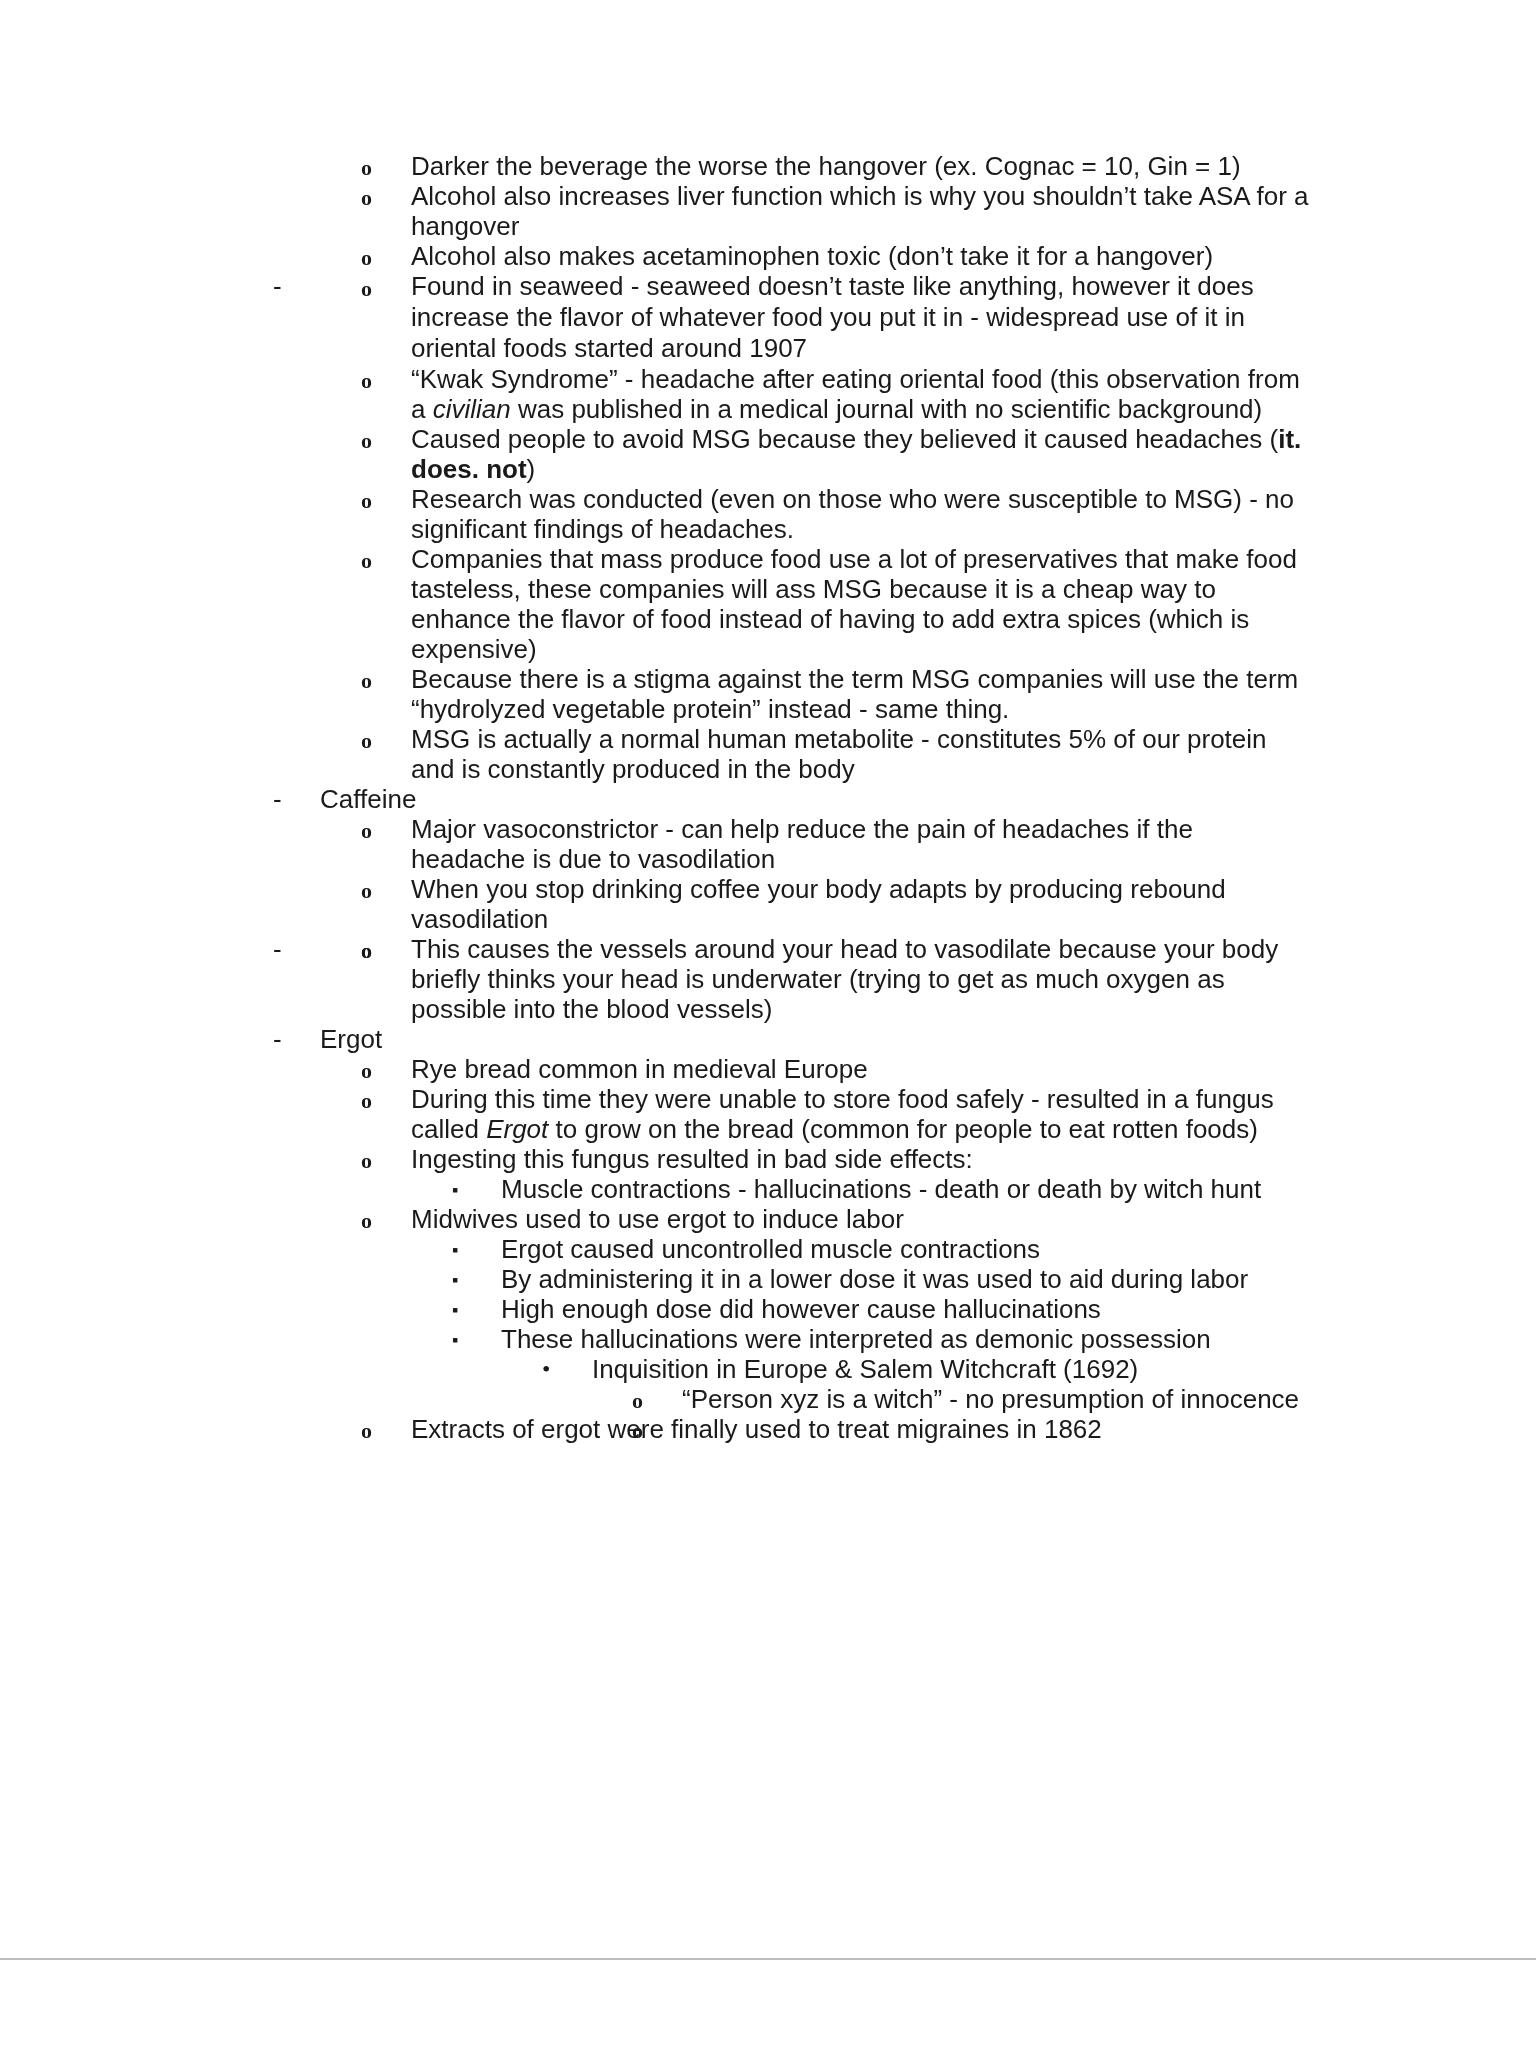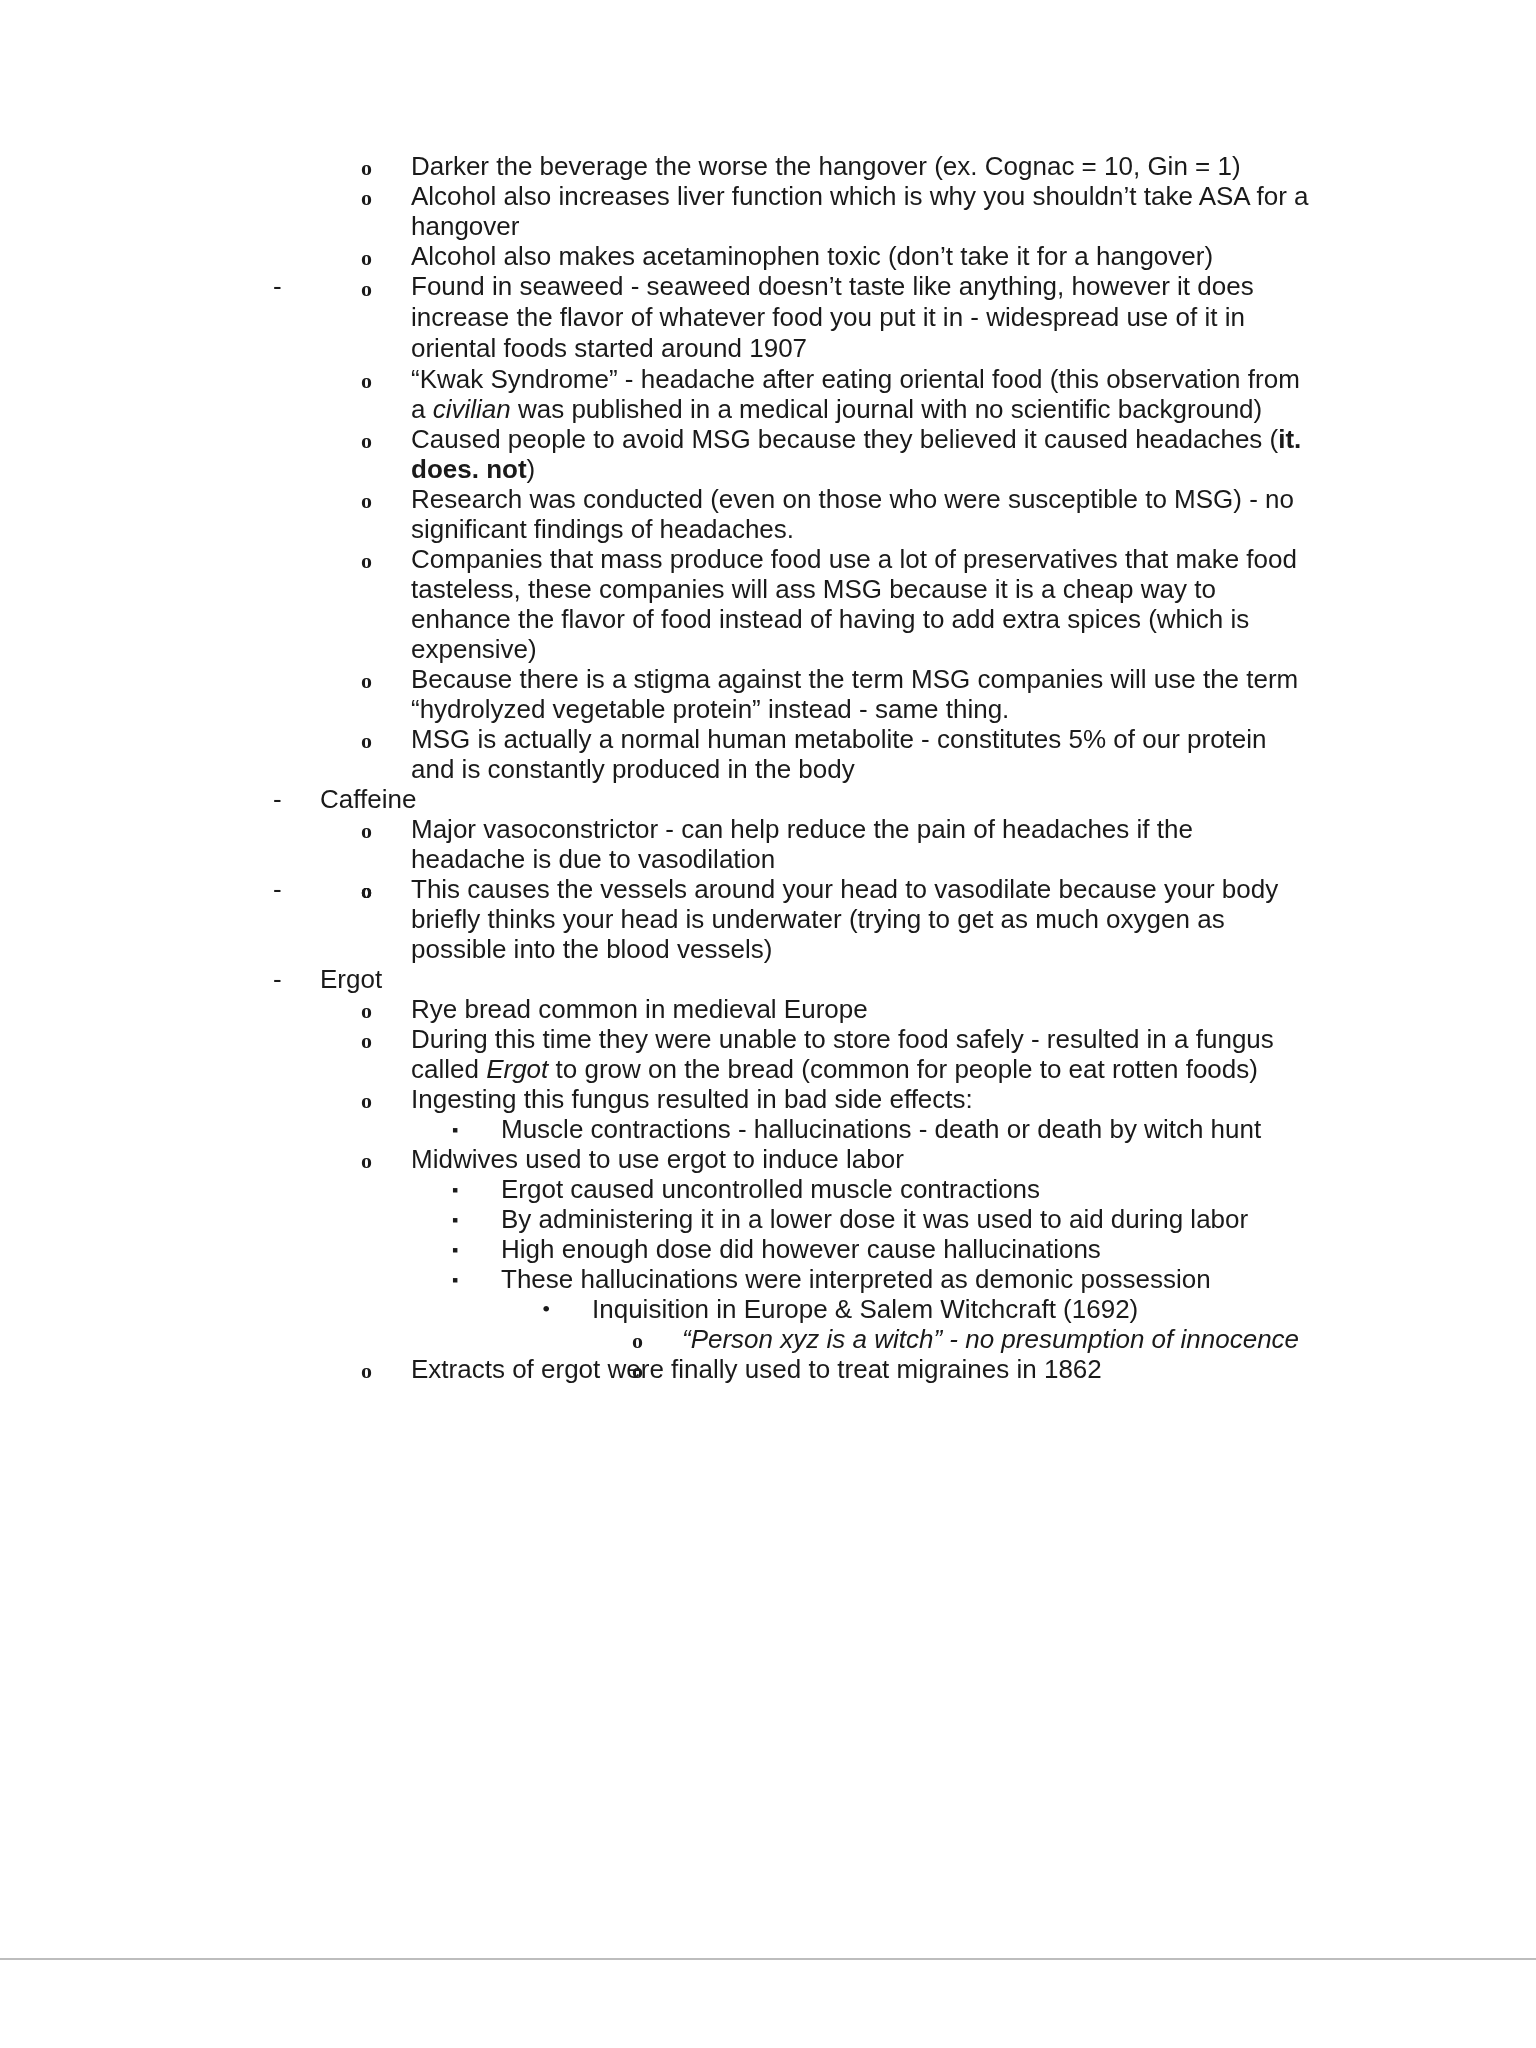--- a/index.html
+++ b/index.html
@@ -61,21 +61,21 @@
     
     .l3 .bullet { left: 452px; font-size: 18px; top: 1px; }
     .l3 .text { margin-left: 501px; width: 830px; }
 
     
     .l4 .bullet { left: 542px; font-size: 24px; }
     .l4 .text { margin-left: 592px; width: 740px; }
 
     
     .l5 .bullet { left: 632px; font-weight: bold; font-size: 22px; top: 2px; }
-    .l5 .text { margin-left: 682px; width: 640px; font-style: italic; }
+    .l5 .text { margin-left: 682px; width: 640px; }
     em { font-style: italic; }
     strong { font-weight: bold; }
   </style>
 </head>
 <body>
 
 <div class="page">
   <div class="content">
 
     <div class="row l2">
@@ -126,20 +126,21 @@
     <div class="row l1">
       <span class="bullet">-</span>
       <span class="text">Caffeine</span>
     </div>
     <div class="row l2">
       <span class="bullet">o</span>
       <span class="text">Major vasoconstrictor - can help reduce the pain of headaches if the headache is due to vasodilation</span>
     </div>
     <div class="row l2">
       <span class="bullet">o</span>
+      <span class="text">When you stop drinking coffee your body adapts by producing rebound vasodilation</span>
     </div>
 
     <div class="row l1">
       <span class="bullet">-</span>
     </div>
     <div class="row l2">
       <span class="bullet">o</span>
     </div>
     <div class="row l2">
       <span class="bullet">o</span>

